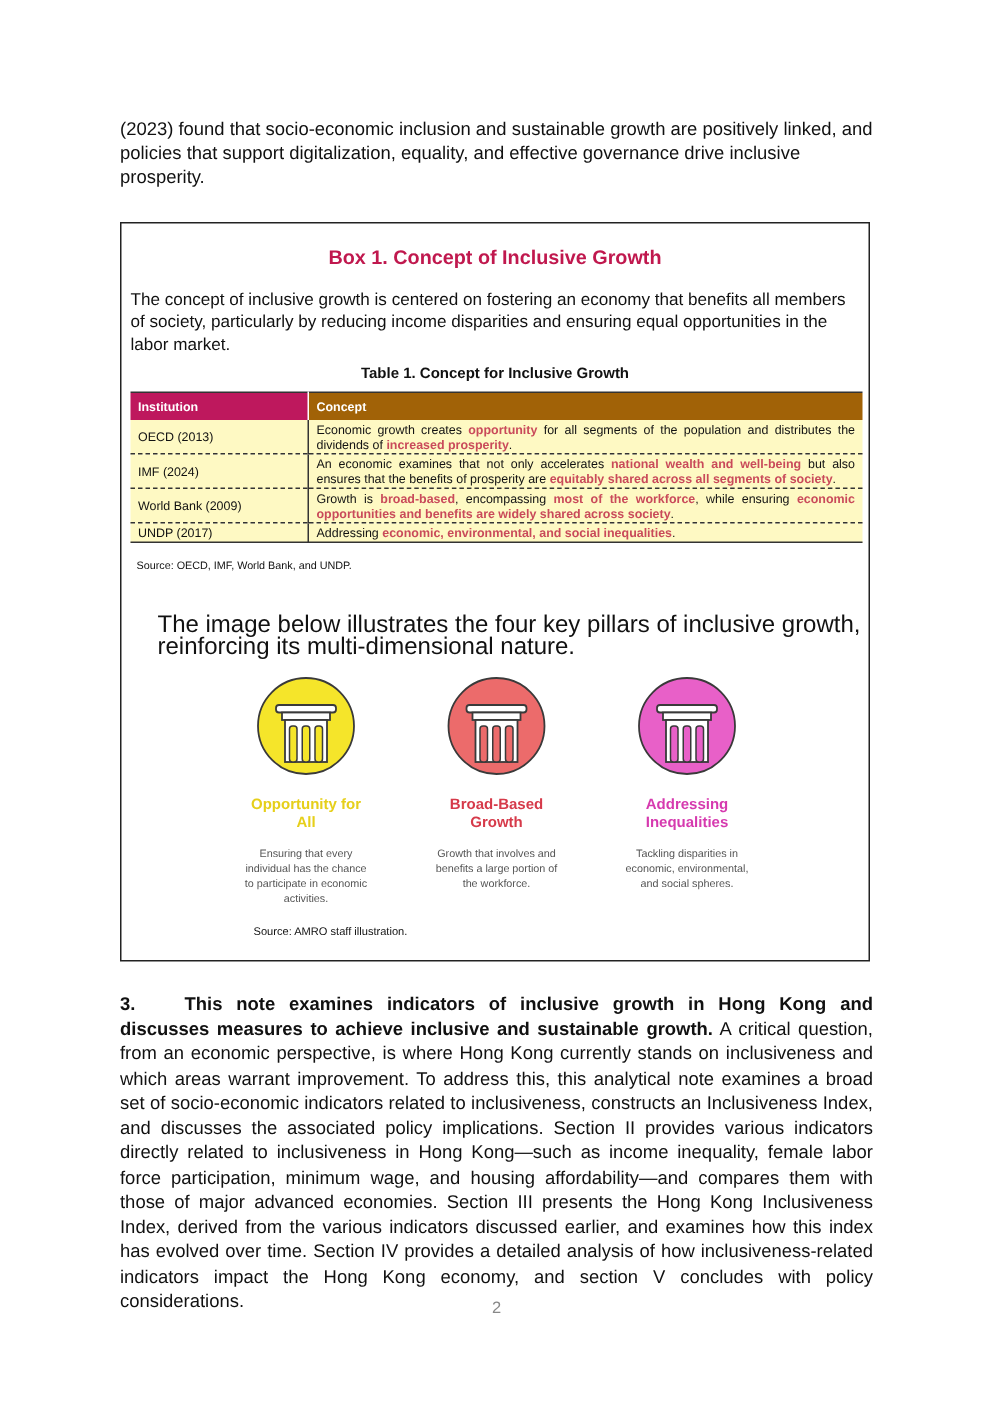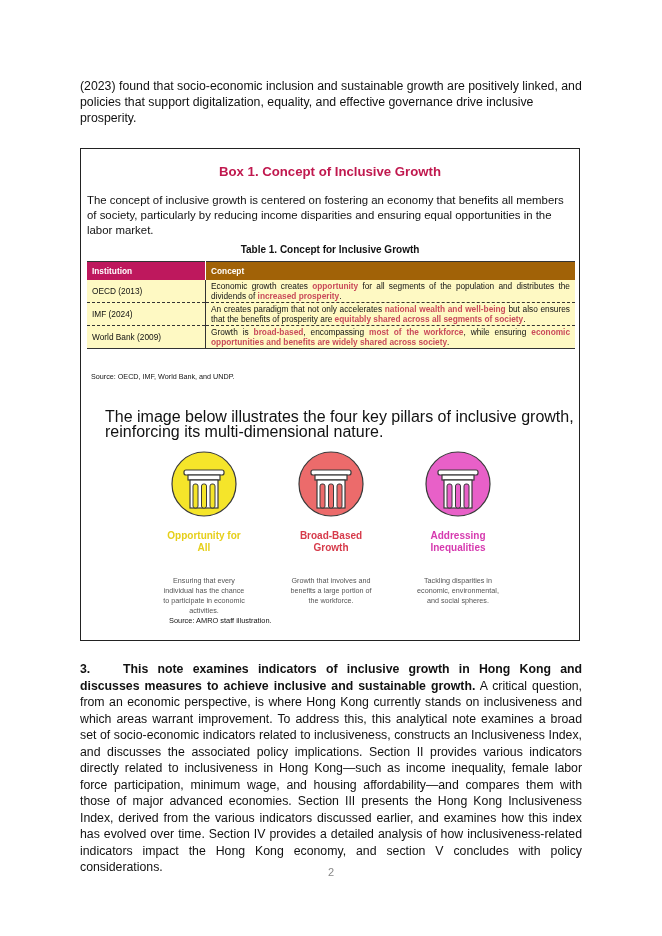--- a/index.html
+++ b/index.html
@@ -16,21 +16,21 @@
   table.concept td.inst { width: 108px; border-right: 1px solid #333; }
   table.concept th.inst { border-right: 1px solid #fff; }
   table.concept td.concept-cell { text-align: justify; }
   .hl { color: #c94a5a; font-weight: bold; }
   .table-source { position: absolute; left: 10px; top: 223px; font-size: 7.2px; }
   .box-pillars-intro { position: absolute; left: 24px; top: 260px; width: 490px; font-size: 16px; line-height: 15px; }
   .pillars { position: absolute; left: 82px; top: 302px; width: 336px; display: flex; justify-content: space-between; }
   .pillar { width: 82px; display: flex; flex-direction: column; align-items: center; }
   .pillar svg { width: 66px; height: 66px; }
   .pillar-title { margin-top: 9px; font-weight: bold; font-size: 10px; line-height: 12px; text-align: center; }
-  .pillar-desc { margin-top: 22px; font-size: 7.2px; line-height: 10px; color: #555; text-align: center; }
+  .pillar-desc { margin-top: 9px; font-size: 7.2px; line-height: 10px; color: #555; text-align: center; }
   .fig-source { position: absolute; left: 88px; top: 467px; font-size: 7.4px; }
   .para3 { position: absolute; left: 80px; top: 661px; width: 502px; font-size: 12.3px; line-height: 16.5px; text-align: justify; }
   .para3 .num { font-weight: bold; display: inline-block; width: 43px; }
   .para3 b { font-weight: bold; }
   .page-num { position: absolute; top: 866px; left: 0; width: 662px; text-align: center; font-size: 11px; color: #888; }
 </style>
 </head>
 <body>
 
 <p class="intro" style="margin:0">(2023) found that socio-economic inclusion and sustainable growth are positively linked, and policies that support digitalization, equality, and effective governance drive inclusive prosperity.</p>
@@ -47,25 +47,29 @@
         <th style="background: #a16207;">Concept</th>
       </tr>
     </thead>
     <tbody id="concept-rows">
         <tr>
           <td class="inst">OECD (2013)</td>
           <td class="concept-cell"><span>Economic growth creates </span><span class="hl" style="color: rgb(201, 74, 90);">opportunity</span><span> for all segments of the population and distributes the dividends of </span><span class="hl" style="color: rgb(201, 74, 90);">increased prosperity</span><span>.</span></td>
         </tr>
         <tr>
           <td class="inst">IMF (2024)</td>
-          <td class="concept-cell"><span>An creates paradigm that not only accelerates </span><span class="hl" style="color: rgb(201, 74, 90);">national wealth and well-being</span><span> but also ensures that the benefits of prosperity are </span><span class="hl" style="color: rgb(201, 74, 90);">equitably shared across all segments of society</span><span>.</span></td>
+          <td class="concept-cell"><span>An economic examines that not only accelerates </span><span class="hl" style="color: rgb(201, 74, 90);">national wealth and well-being</span><span> but also ensures that the benefits of prosperity are </span><span class="hl" style="color: rgb(201, 74, 90);">equitably shared across all segments of society</span><span>.</span></td>
         </tr>
         <tr>
           <td class="inst">World Bank (2009)</td>
           <td class="concept-cell"><span>Growth is </span><span class="hl" style="color: rgb(201, 74, 90);">broad-based</span><span>, encompassing </span><span class="hl" style="color: rgb(201, 74, 90);">most of the workforce</span><span>, while ensuring </span><span class="hl" style="color: rgb(201, 74, 90);">economic opportunities and benefits are widely shared across society</span><span>.</span></td>
+        </tr>
+        <tr>
+          <td class="inst">UNDP (2017)</td>
+          <td class="concept-cell"><span>Addressing </span><span class="hl" style="color: rgb(201, 74, 90);">economic, environmental, and social inequalities</span><span>.</span></td>
         </tr>
       </tbody>
   </table>
   <div class="table-source">Source: OECD, IMF, World Bank, and UNDP.</div>
 
   <div class="box-pillars-intro">The image below illustrates the four key pillars of inclusive growth, reinforcing its multi-dimensional nature.</div>
 
   <div class="pillars">
     <div class="pillar">
       <span class="pillar-icon"><svg viewBox="0 0 66 66">

